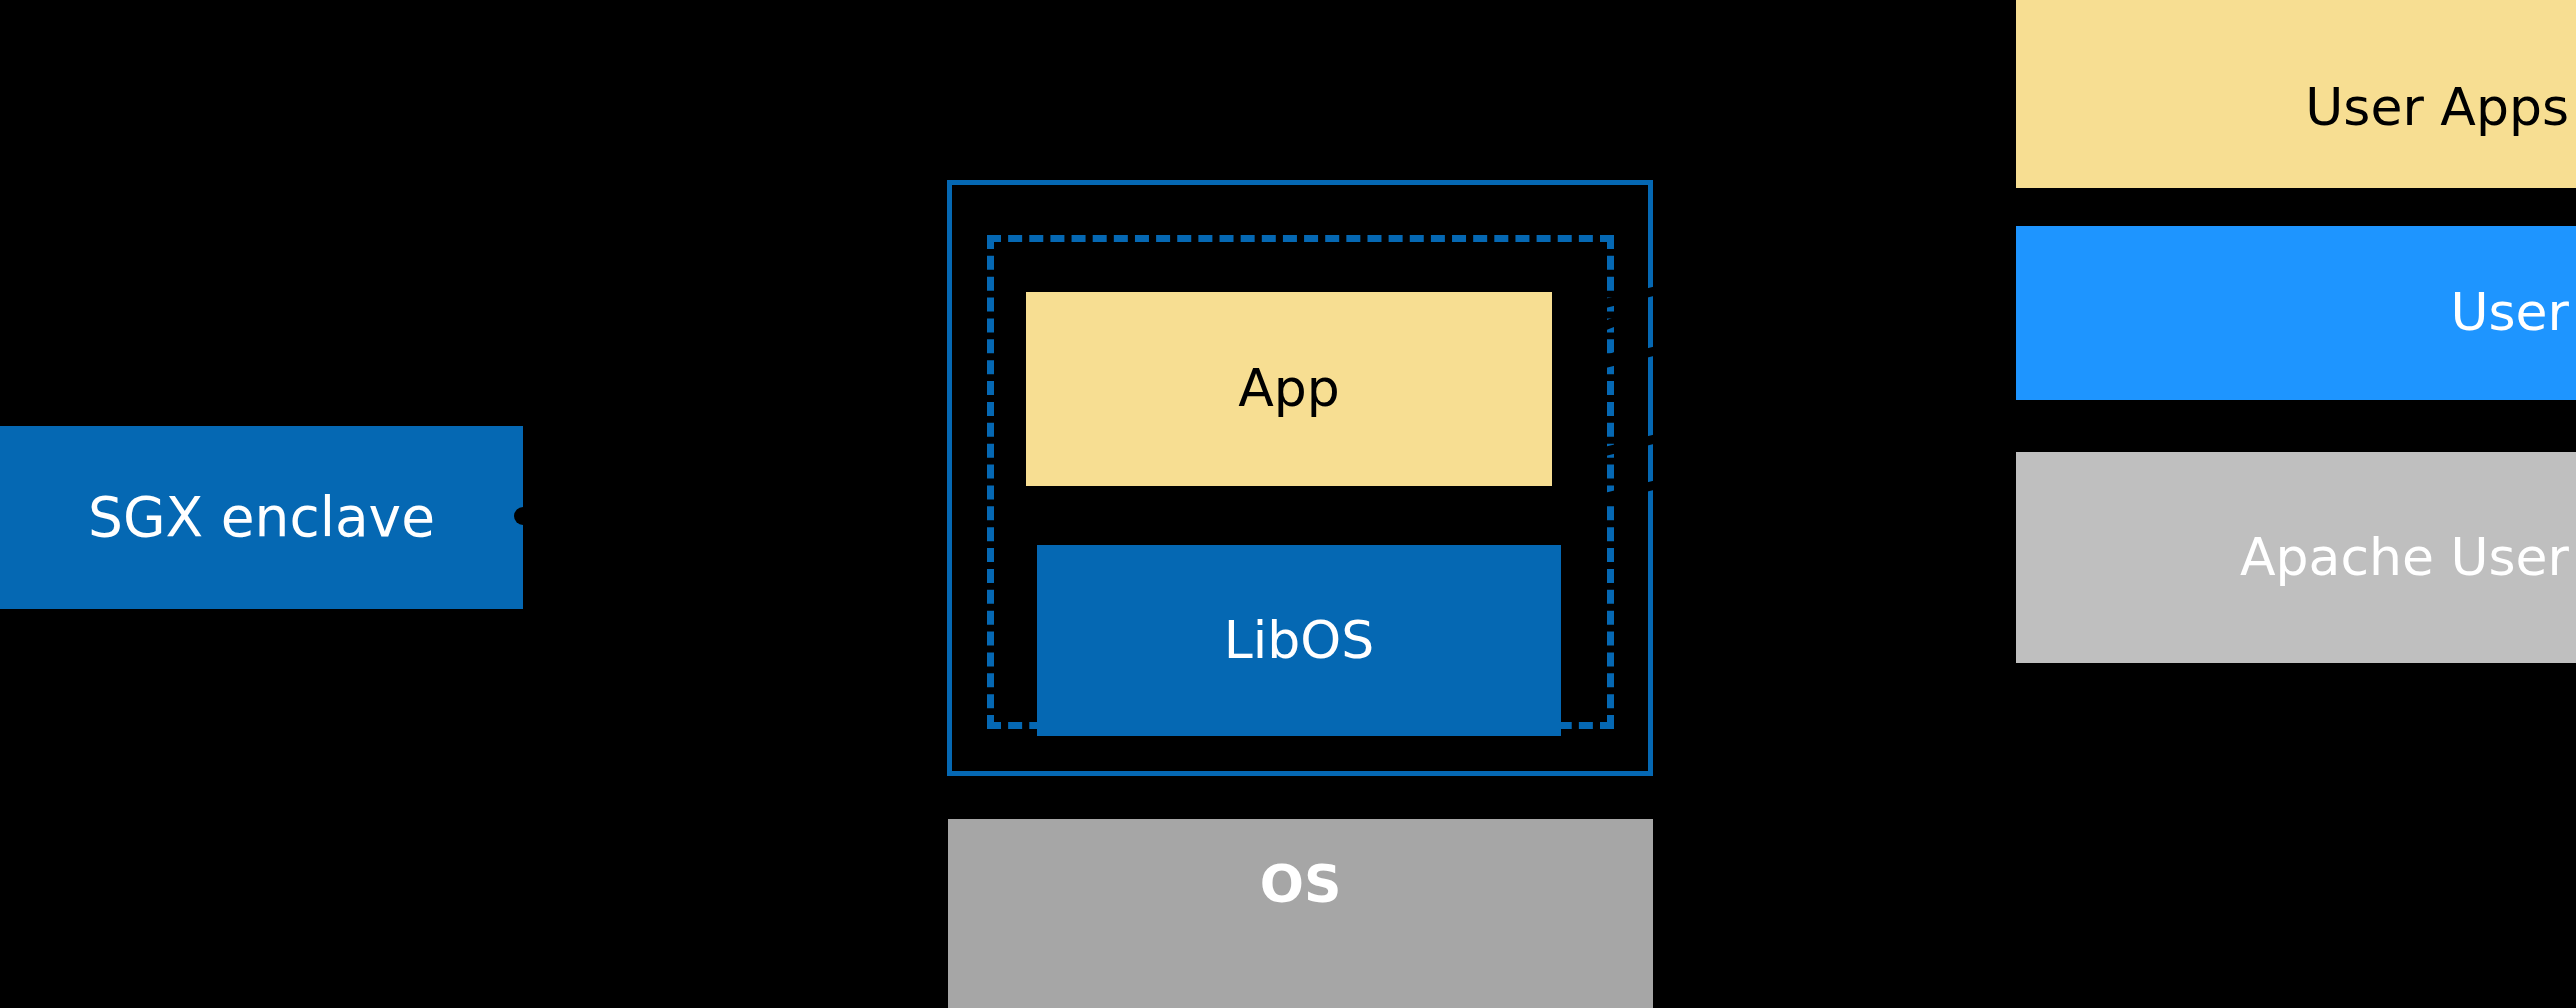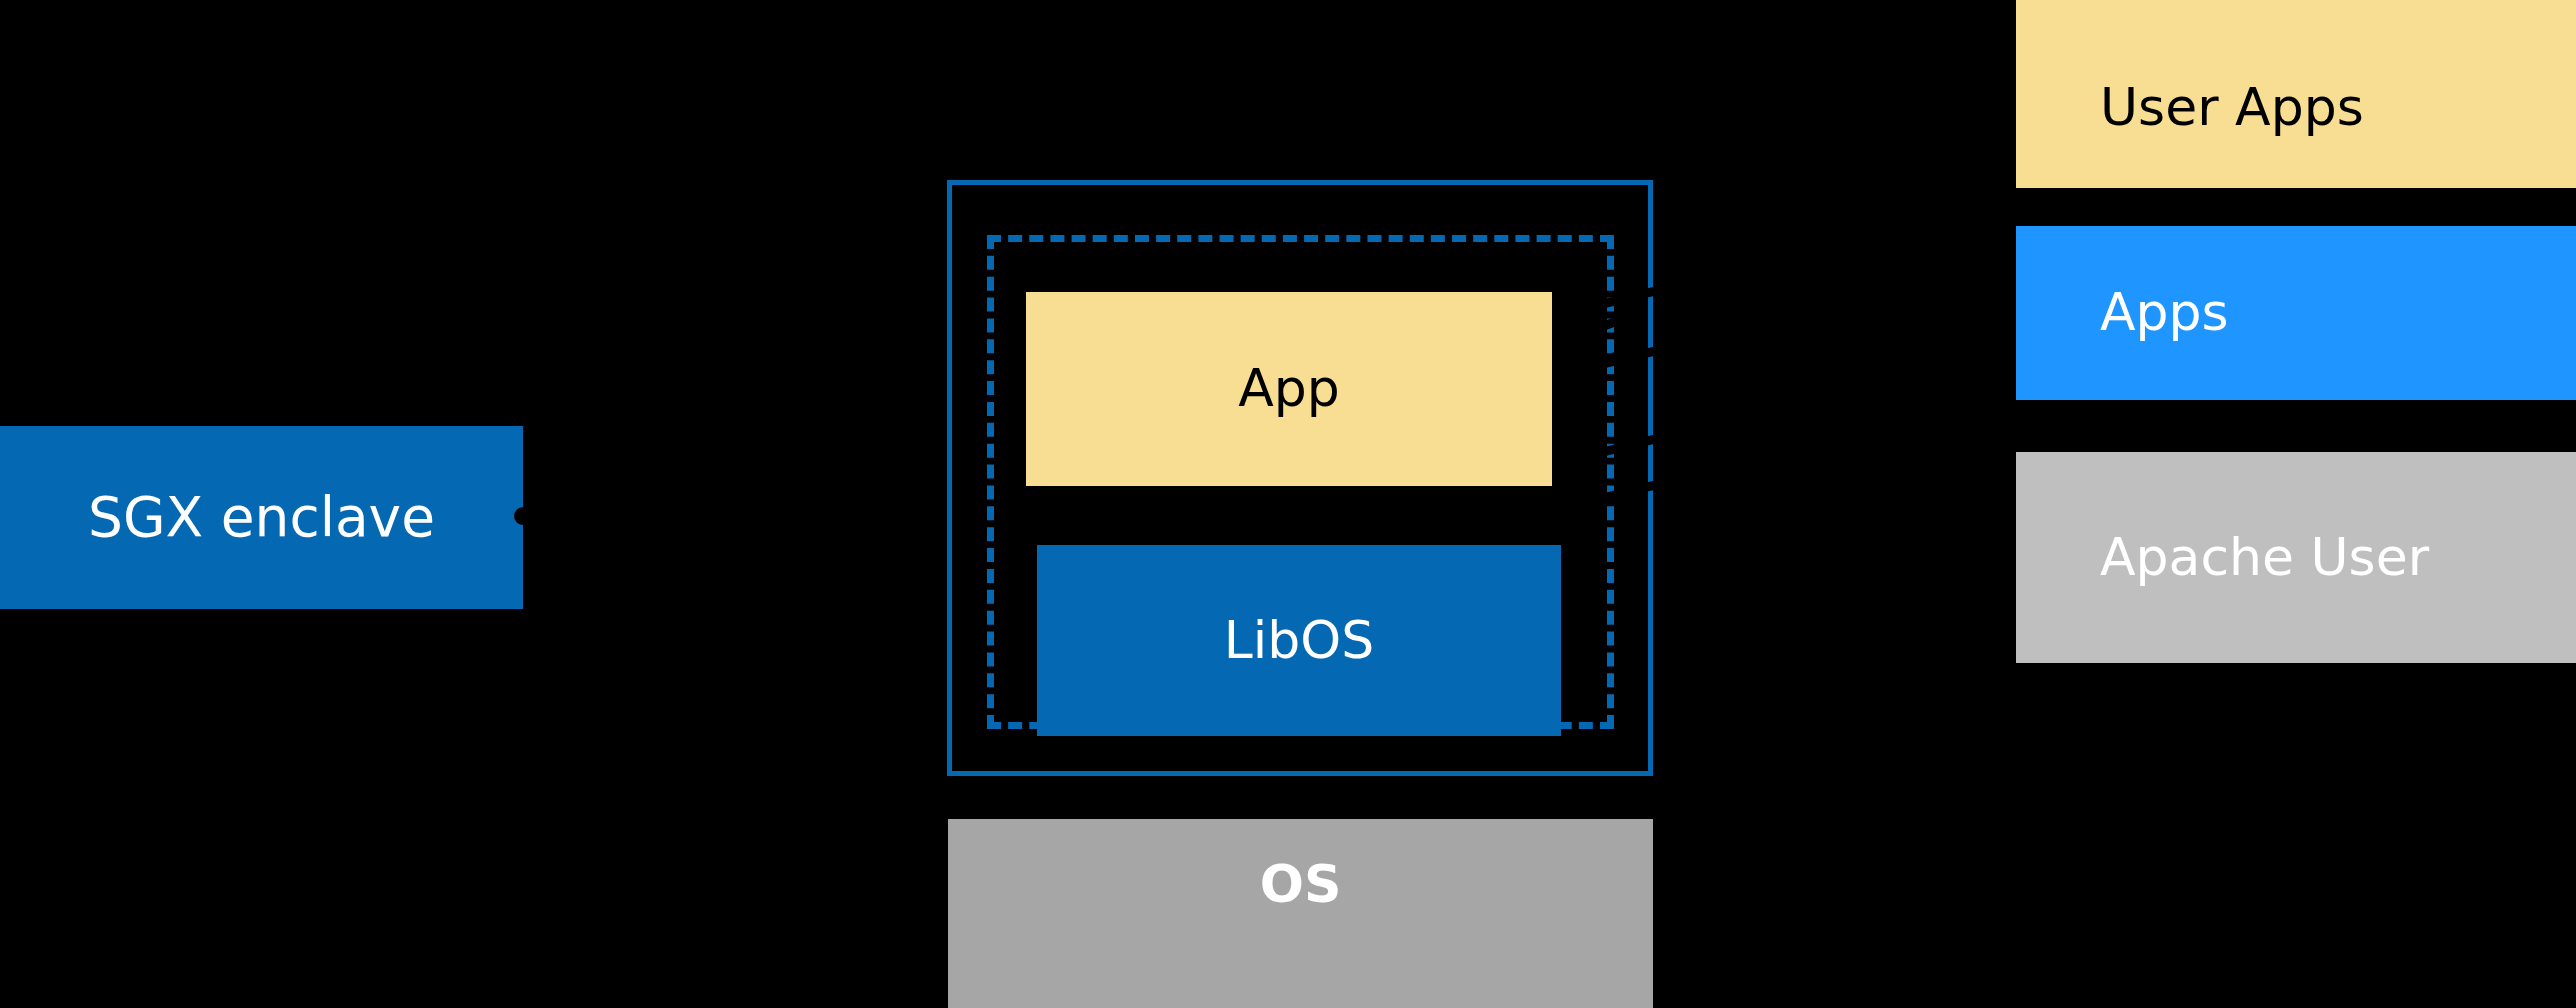--- a/index.html
+++ b/index.html
@@ -111,21 +111,21 @@
   #apache-spark-box {
     top: 452px;
     height: 211px;
     background: #BFBFBF;
     color: #FFFFFF;
   }
   
   .stack-box .lbl {
     display: block;
     width: 469px;
-    text-align: left;
+    text-align: right;
   }
   
   .dot {
     position: absolute;
     width: 18.4px;
     height: 18.4px;
     border-radius: 50%;
     background: #000000;
   }
   #connector-dot-sgx { left: 514px; top: 507px; }
@@ -166,21 +166,21 @@
 
   <div class="box" id="os-box">
     <span>OS</span>
   </div>
 
   <div class="box stack-box" id="user-apps-box">
     <span class="lbl">User Apps</span>
   </div>
 
   <div class="box stack-box" id="bigdl-box">
-    <span class="lbl">Apps</span>
+    <span class="lbl">User</span>
   </div>
 
   <div class="box stack-box" id="apache-spark-box">
     <span class="lbl">Apache User</span>
   </div>
 
   <div class="dot" id="connector-dot-sgx"></div>
   <div class="dot" id="connector-dot-app"></div>
 
   <div class="cut cut-h" id="cut-enclave-top"></div>

